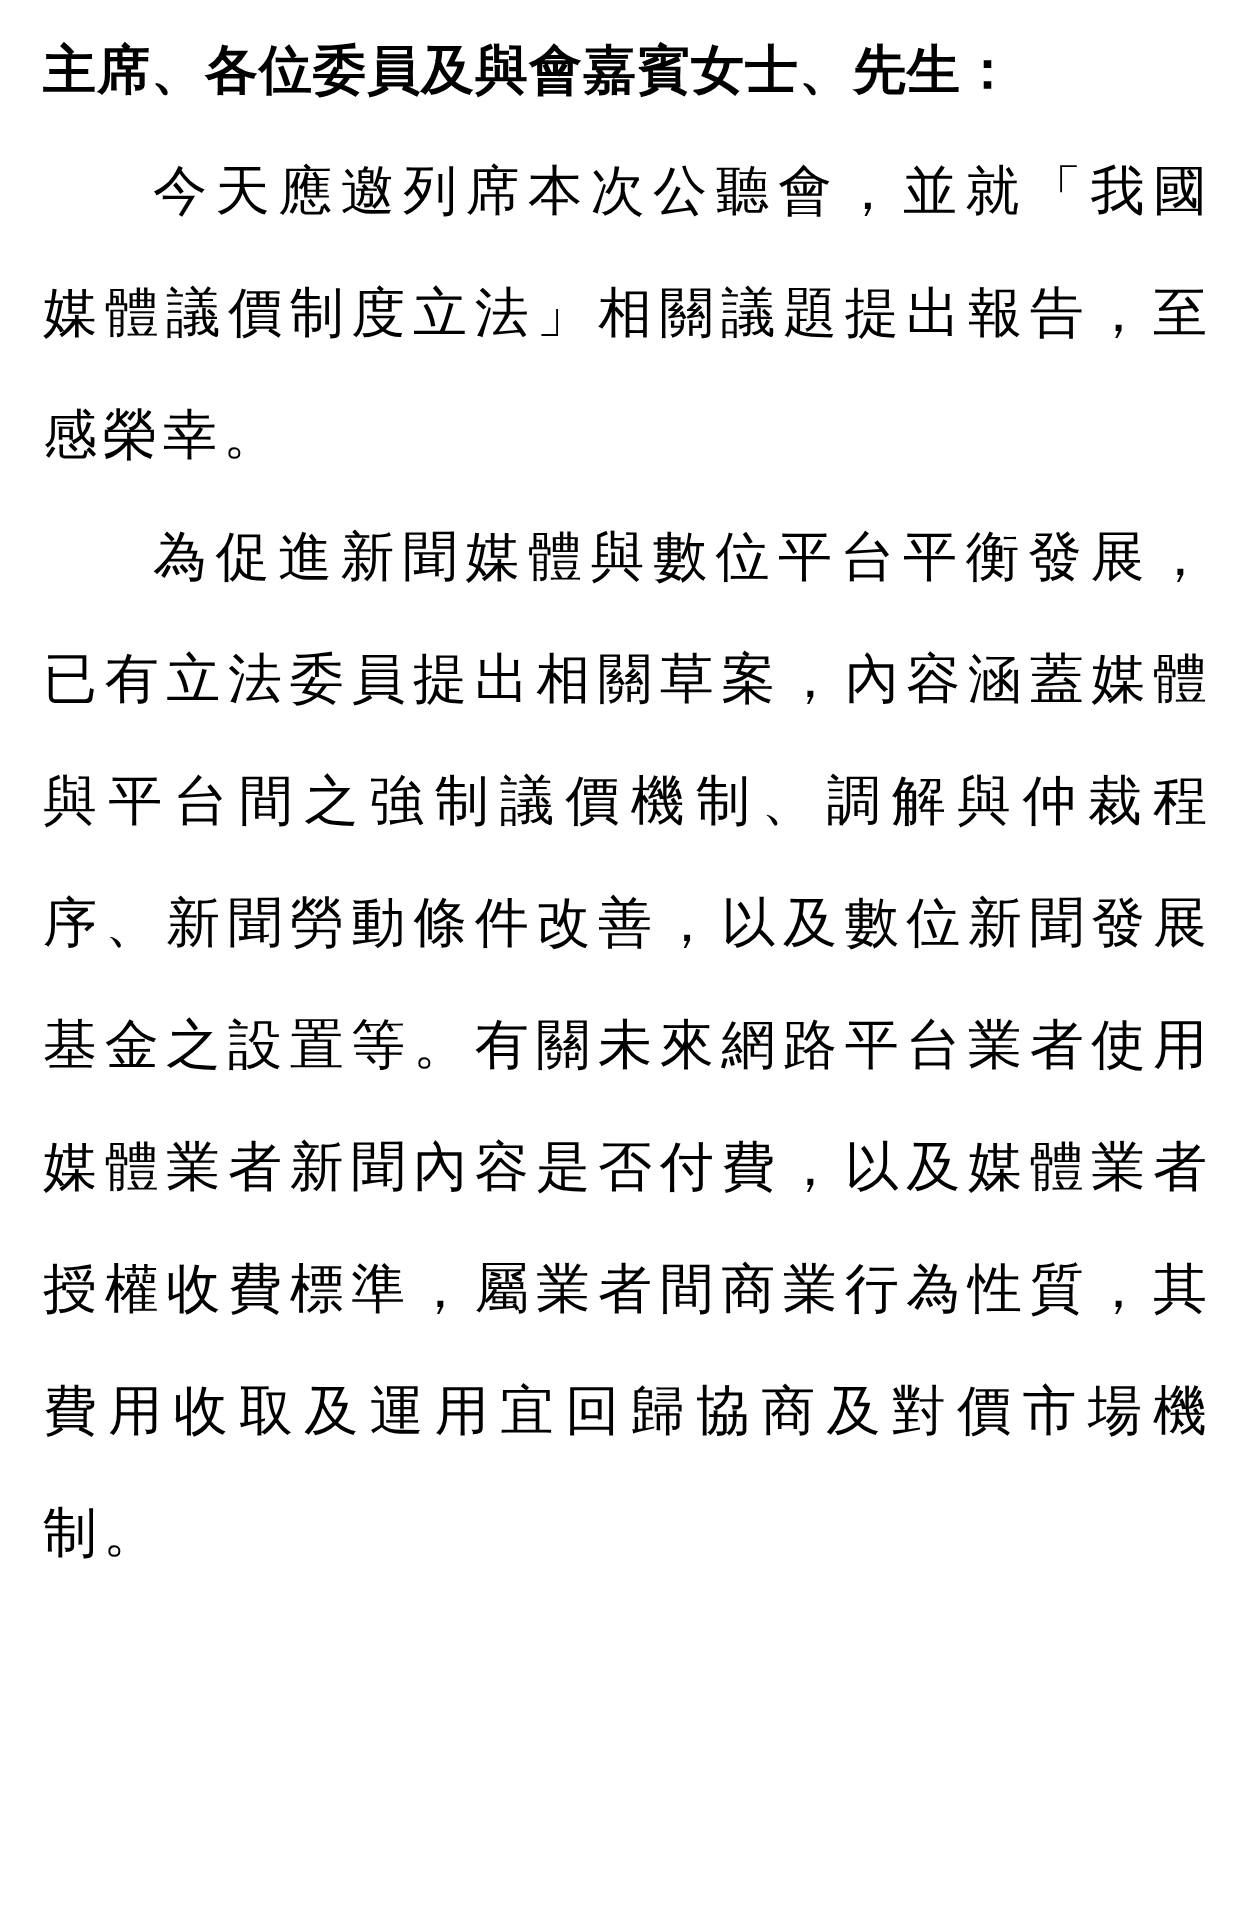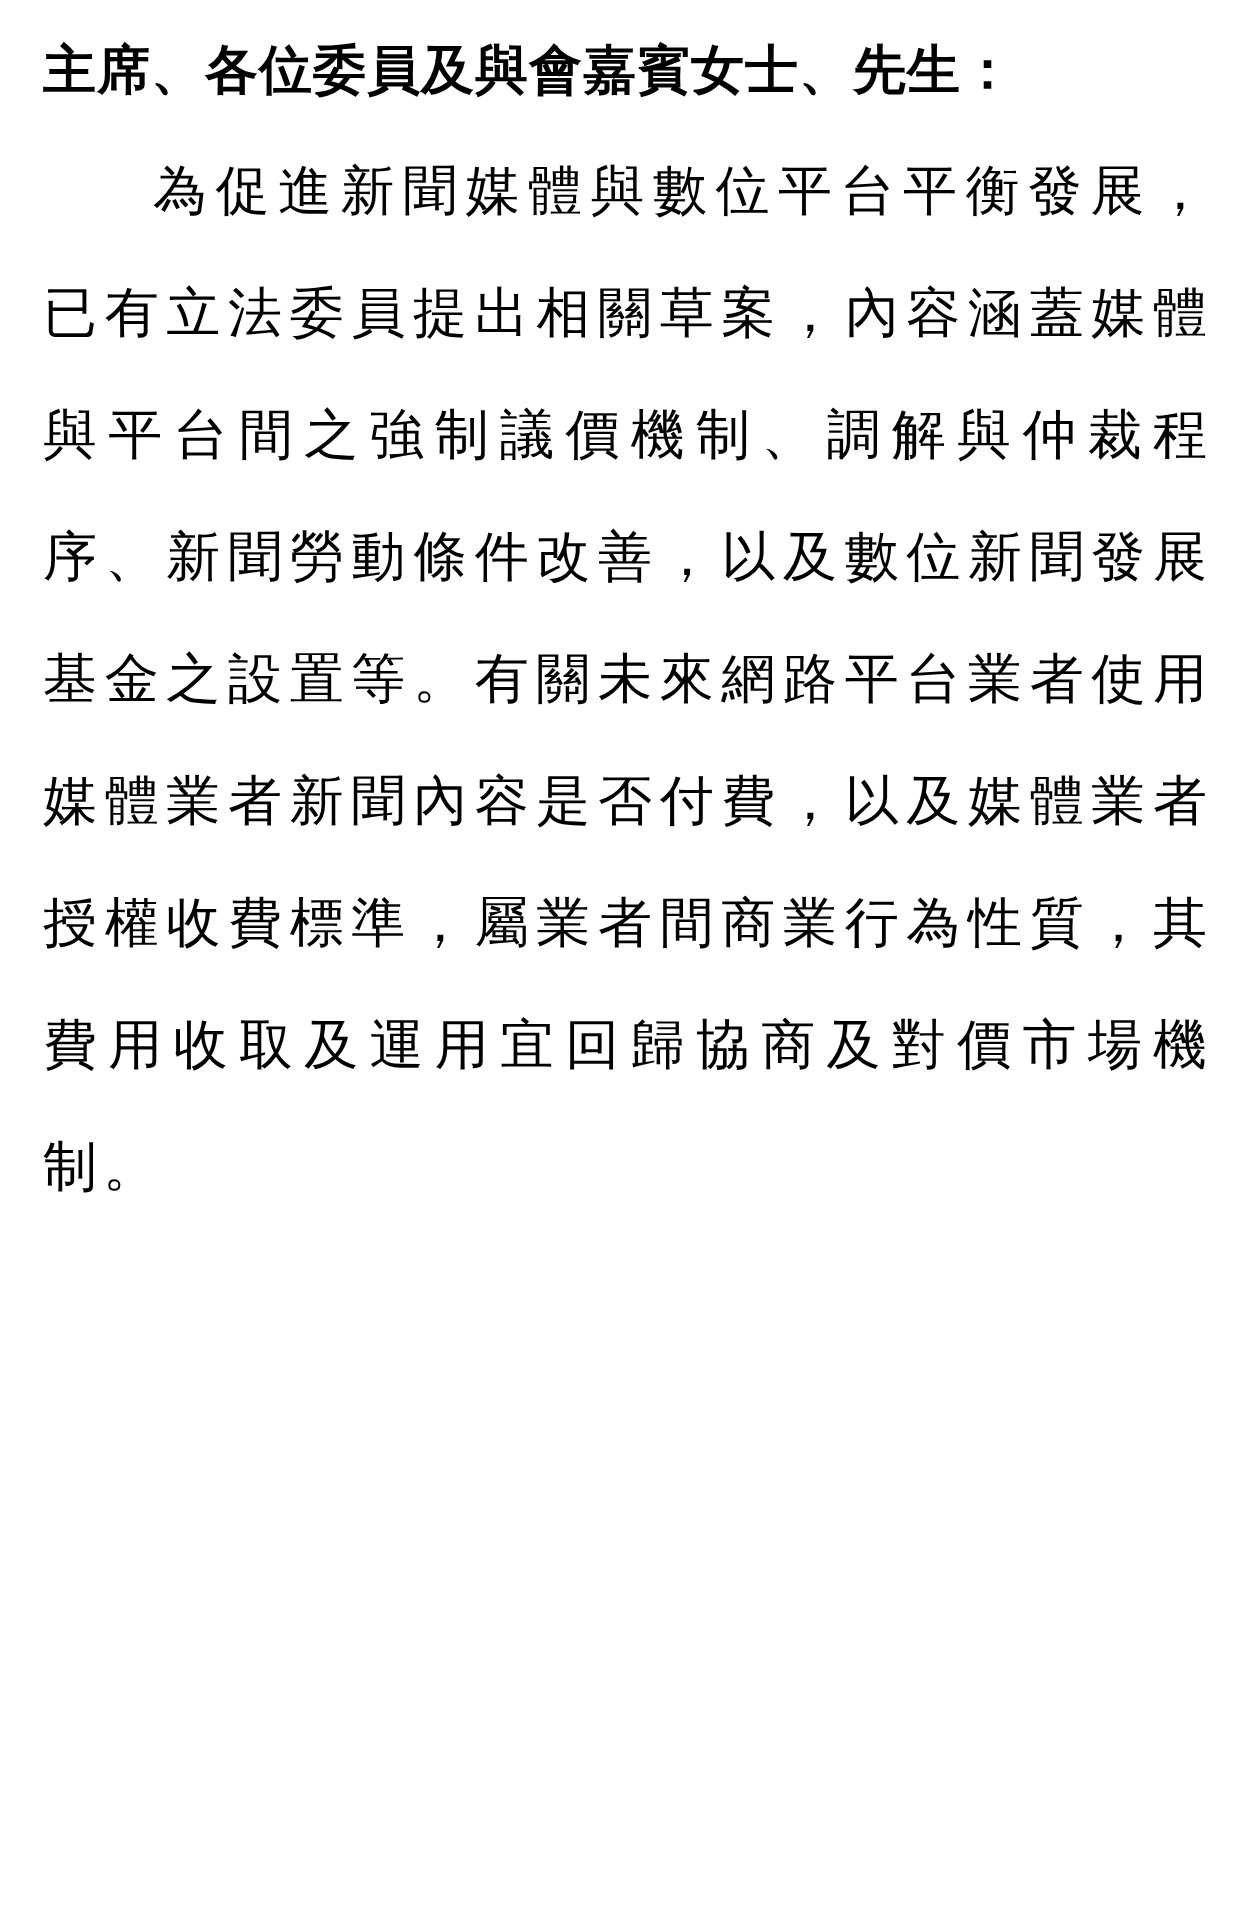--- a/index.html
+++ b/index.html
@@ -39,16 +39,17 @@
     text-indent: 110px;
     color: #000000;
   }
 </style>
 </head>
 <body>
 
 <div class="page">
   <h1 class="doc-heading">主席、各位委員及與會嘉賓女士、先生：</h1>
 
+  <p class="doc-paragraph">今天應邀列席本次公聽會，並就「我國媒體議價制度立法」相關議題提出報告，至感榮幸。</p>
 
 
   <p class="doc-paragraph">為促進新聞媒體與數位平台平衡發展，已有立法委員提出相關草案，內容涵蓋媒體與平台間之強制議價機制、調解與仲裁程序、新聞勞動條件改善，以及數位新聞發展基金之設置等。有關未來網路平台業者使用媒體業者新聞內容是否付費，以及媒體業者授權收費標準，屬業者間商業行為性質，其費用收取及運用宜回歸協商及對價市場機制。</p>
 </div>
 
 </body></html>

